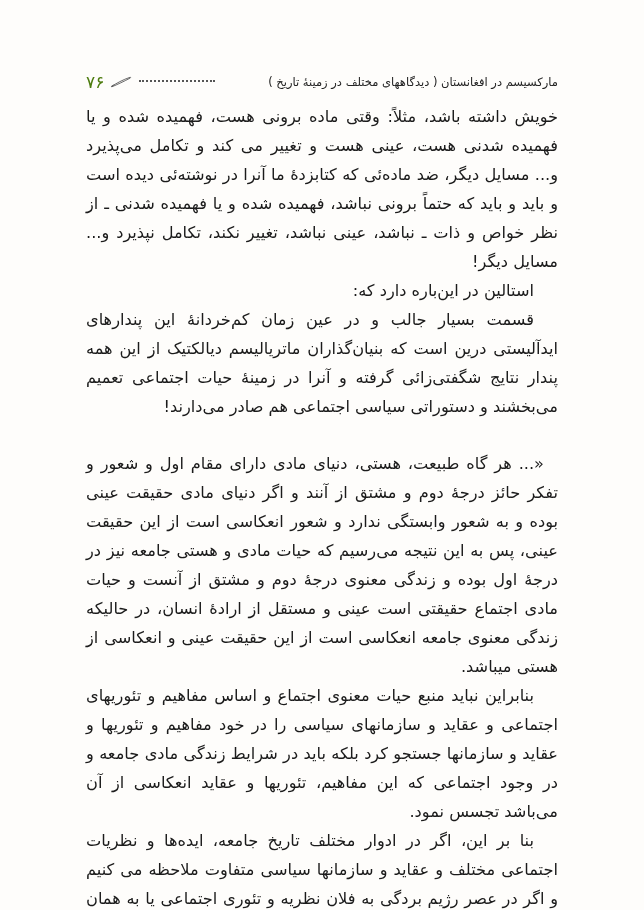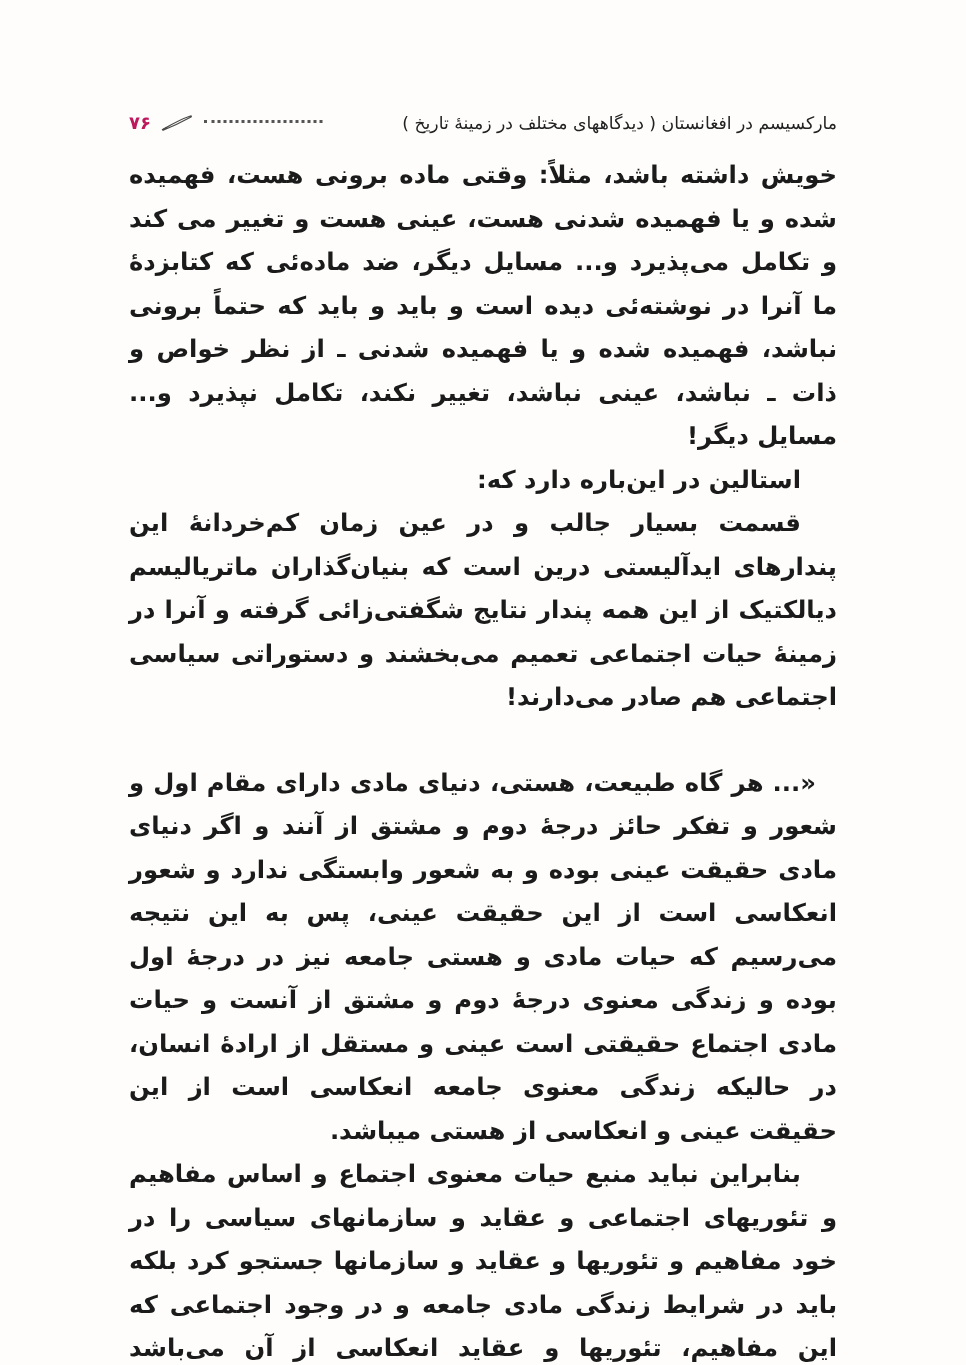--- a/index.html
+++ b/index.html
@@ -43,34 +43,33 @@
   }
   .pen-wrap {
     flex: 0 0 auto;
     margin: 0 2px 0 6px;
     display: flex;
     align-items: center;
   }
   .pen-wrap svg { display: block; }
   .page-number {
     flex: 0 0 auto;
-    font-size: 12px;
-    font-weight: bold;
-    color: #be185d;
+    font-size: 17px;
+    font-weight: normal;
+    color: #4d7c0f;
   }
   .body-text {
     font-size: 16.2px;
     line-height: 29px;
     text-align: justify;
     text-justify: inter-word;
   }
   .body-text p {
     margin: 0;
     padding: 0;
-    font-weight: bold;
   }
   p.indent { text-indent: 24px; }
   p.quote-indent { text-indent: 14px; margin-top: 28px; }
   p.continues { text-align-last: justify; }
 </style>
 </head>
 <body>
 
 <div class="page">
 

